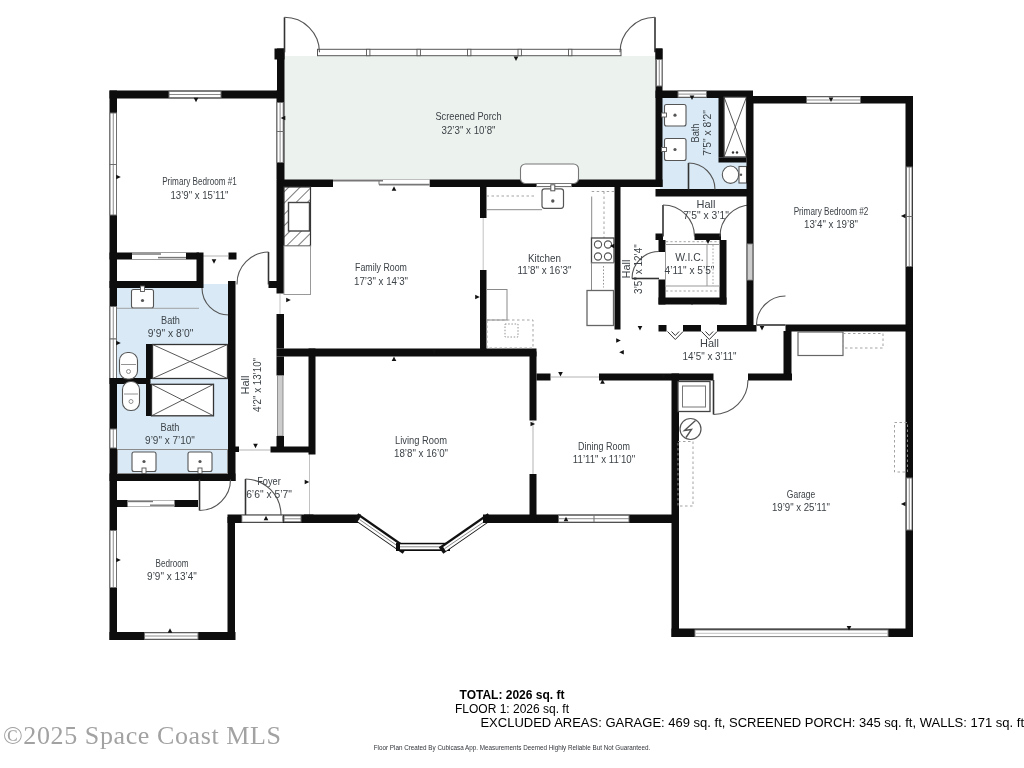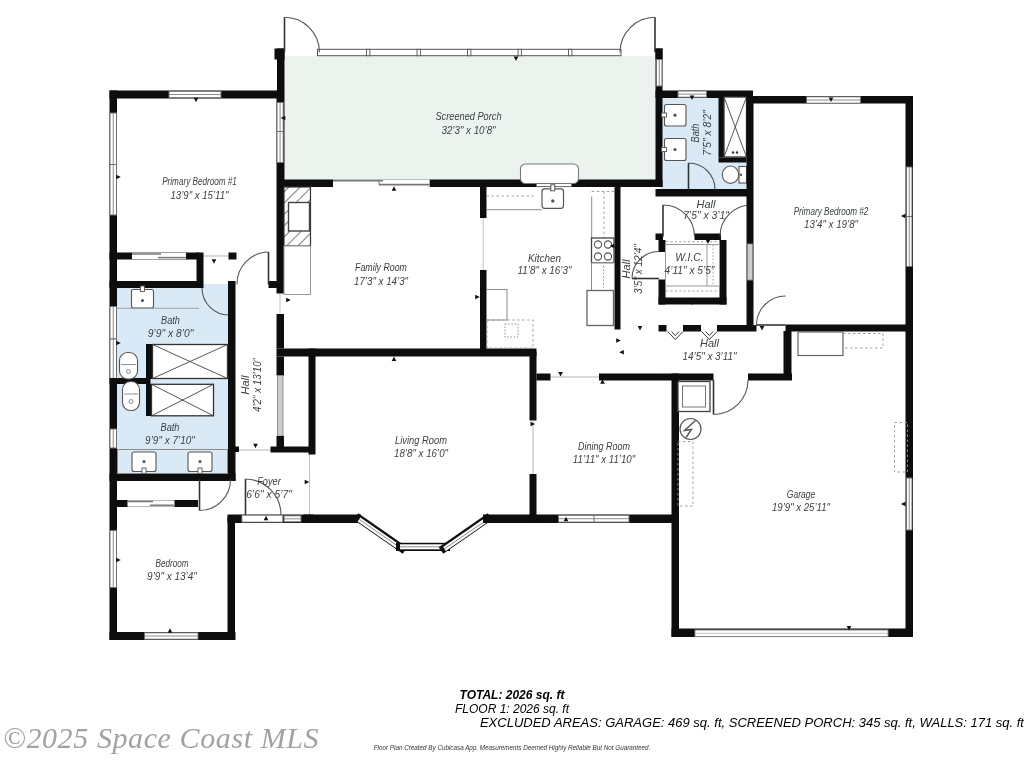--- a/index.html
+++ b/index.html
@@ -1,26 +1,26 @@
 <!DOCTYPE html>
 <html><head>
 <meta charset="utf-8">
 <style>
   html, body { margin: 0; padding: 0; background: #ffffff; }
   .page { position: relative; width: 1024px; height: 768px; overflow: hidden;
-          font-family: "Liberation Sans", sans-serif; font-style: italic; }
+          font-family: "Liberation Sans", sans-serif; }
   .summary { position: absolute; left: 0; top: 688px; width: 1024px; text-align: center;
              color: #000000; }
   .summary .total { font-size: 12px; font-weight: bold; line-height: 14.2px; }
   .summary .floor { font-size: 12px; line-height: 14.2px; text-align: center; }
   .summary .excl { font-size: 13px; line-height: 14.2px; text-align: right; }
   .credit { position: absolute; left: 0; top: 744px; width: 1024px; text-align: center;
             font-size: 6.3px; color: #30343a; }
   .watermark { position: absolute; left: 3px; top: 721px; font-family: "Liberation Serif", serif;
-               font-size: 30px; color: #a2a2a2; letter-spacing: 0.6px; white-space: nowrap; }
+               font-size: 26px; color: #a2a2a2; letter-spacing: 0.6px; white-space: nowrap; }
 </style>
 </head>
 <body>
 <div class="page">
 
 <svg width="1024" height="768" viewBox="0 0 1024 768" style="position:absolute;left:0;top:0">
 
 <g>
         <rect x="284.5" y="56" width="371" height="124" fill="#ecf3ee"></rect>
       </g>

